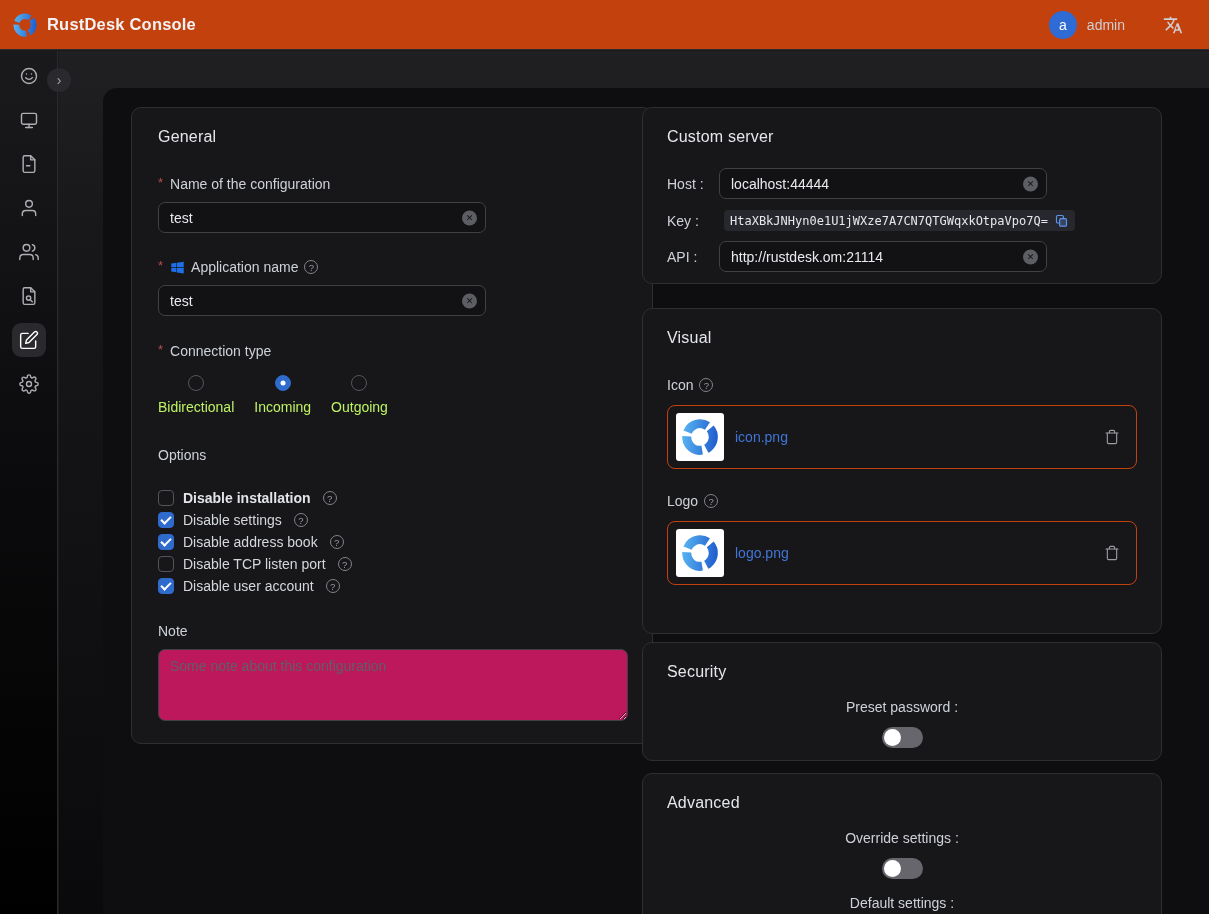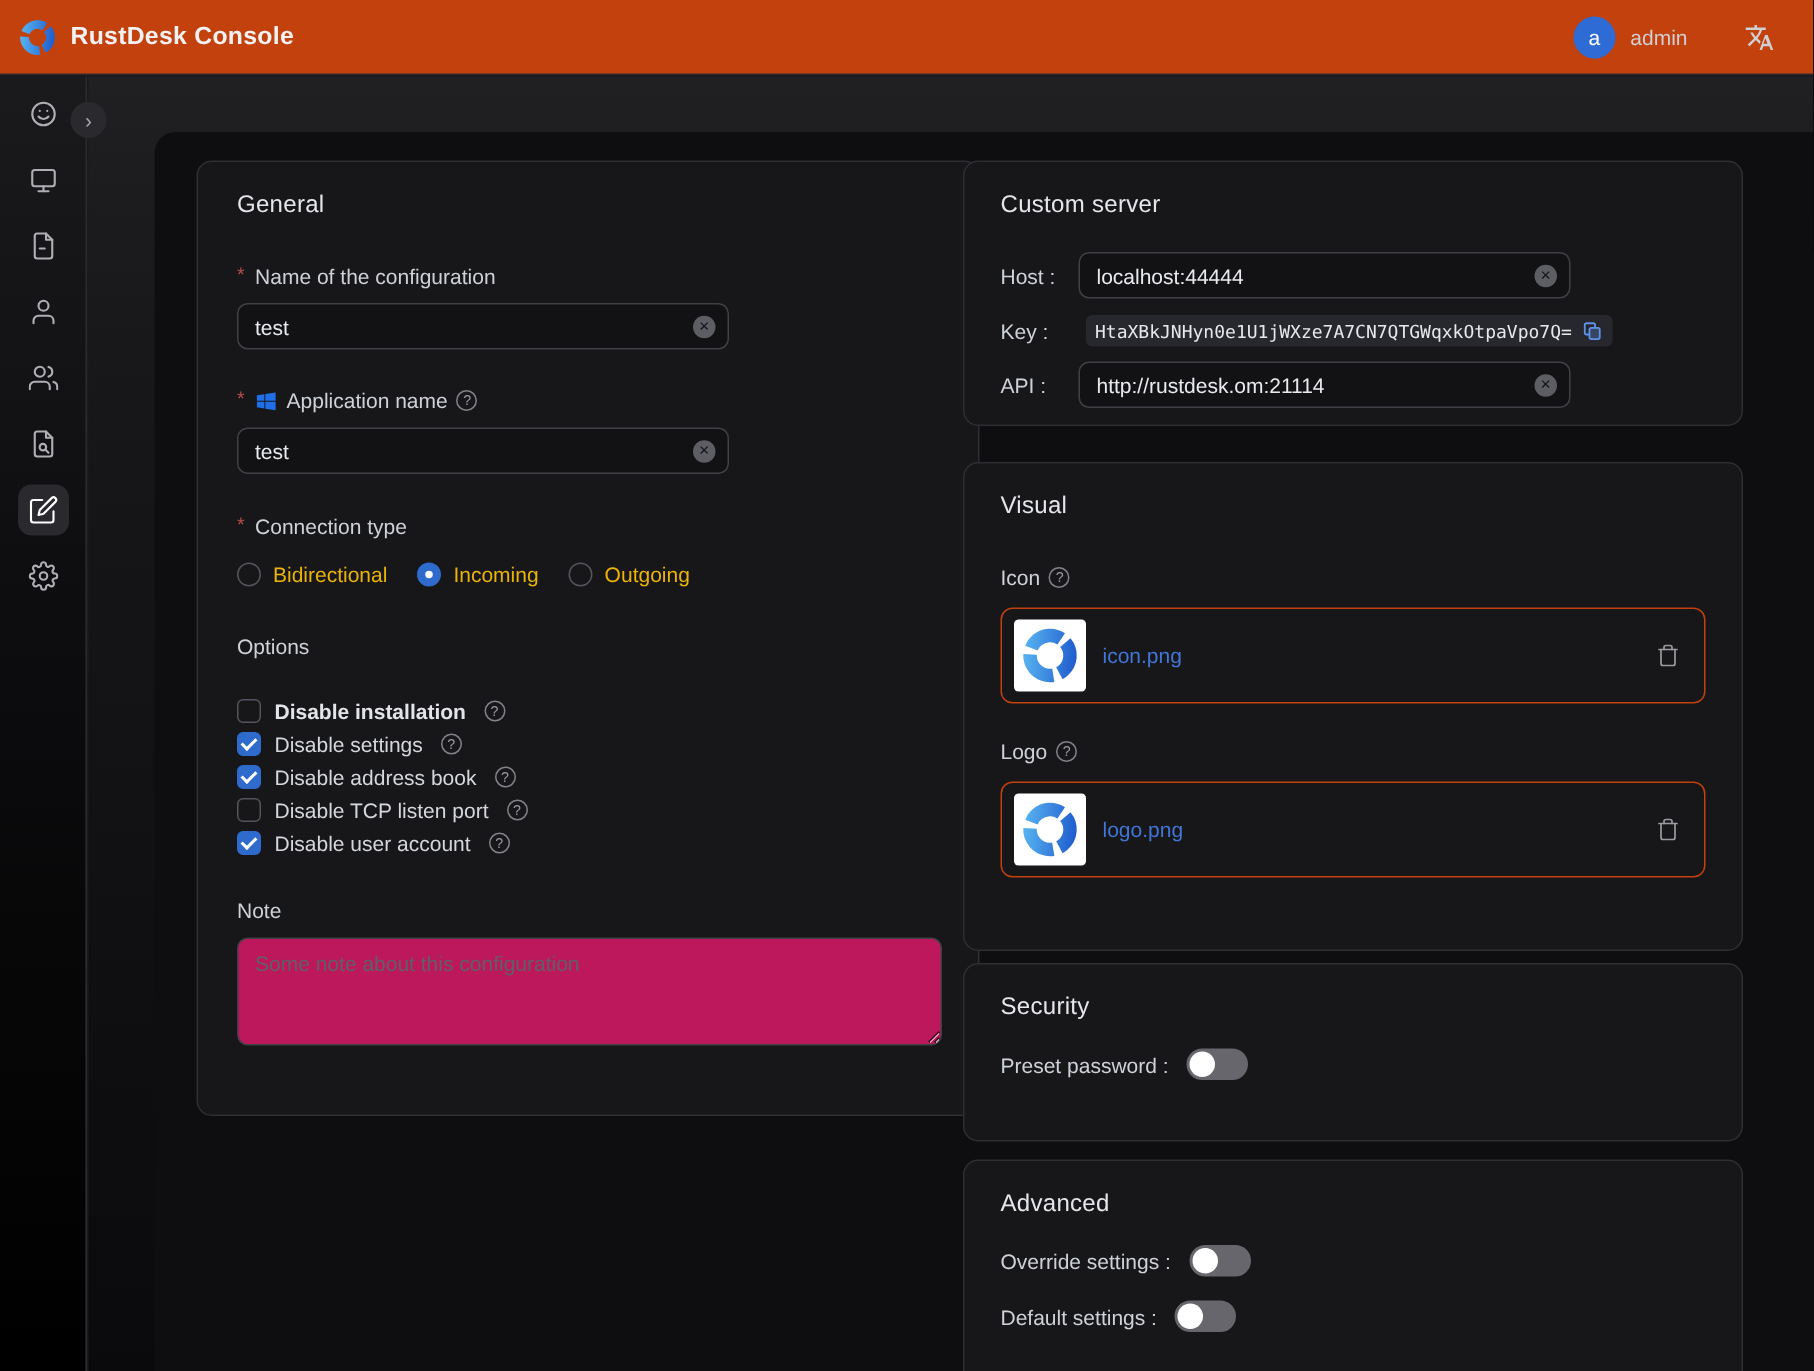--- a/index.html
+++ b/index.html
@@ -78,21 +78,21 @@
     font-size:9px; display:flex; align-items:center; justify-content:center; cursor:pointer;
   }
   .help {
     width:14px; height:14px; border:1px solid #82828a; border-radius:50%; color:#9a9aa2;
     font-size:9.5px; display:inline-flex; align-items:center; justify-content:center; flex:0 0 auto;
     cursor:pointer;
   }
   .win-logo { display:inline-flex; flex:0 0 auto; }
   
   .radio-row { display:flex; align-items:center; gap:20px; margin-top:16px; }
-  .radio-opt { display:flex; align-items:center; gap:8px; cursor:pointer; color:#eab308; }
+  .radio-opt { display:flex; align-items:center; gap:8px; cursor:pointer; color:#bef264;flex-direction:column; }
   .radio { width:16px; height:16px; border-radius:50%; border:1.5px solid #54545c; position:relative; flex:0 0 auto; }
   .radio.on { background:#2f6bcc; border-color:#2f6bcc; }
   .radio.on::after { content:""; position:absolute; left:50%; top:50%; transform:translate(-50%,-50%);
     width:5px; height:5px; border-radius:50%; background:#fff; }
   
   .cb-row { display:flex; align-items:center; gap:9px; height:22px; color:#d4d7dc; }
   .cb-row.bold .cb-label { font-weight:700; color:#e2e4e8; }
   .cb { width:16px; height:16px; border-radius:4px; border:1.5px solid #54545c; flex:0 0 auto; cursor:pointer; }
   .cb.on { background:#2f6bcc; border-color:#2f6bcc; }
   .cb.on::after { content:""; display:block; width:4px; height:8px; border-right:2px solid #fff;
@@ -116,21 +116,21 @@
   
   .file-box {
     height:64px; border:1px solid #c2410c; border-radius:8px; margin-top:12px;
     display:flex; align-items:center; padding:0 16px 0 8px;
   }
   .thumb { width:48px; height:48px; background:#fff; border-radius:3px;
     display:flex; align-items:center; justify-content:center; flex:0 0 auto; }
   .file-link { color:#4175d6; margin-left:11px; cursor:pointer; }
   .trash-btn { margin-left:auto; color:#9a9aa0; display:flex; cursor:pointer; }
   
-  .toggle-row { display:flex; align-items:center; gap:12px; color:#ced2d8; }
+  .toggle-row { display:flex; align-items:center; gap:12px; color:#ced2d8;flex-direction:column; }
   .toggle { width:41px; height:21px; border-radius:11px; background:#66666c; position:relative;
     flex:0 0 auto; cursor:pointer; }
   .toggle::after { content:""; position:absolute; left:2px; top:2px; width:17px; height:17px;
     background:#fff; border-radius:50%; }
   .mt30{margin-top:30px;} .mt26{margin-top:26px;} .mt27{margin-top:27px;} .mt32{margin-top:32px;}
   .mt24{margin-top:24px;} .mt22{margin-top:22px;} .mt18{margin-top:18px;} .mt16{margin-top:16px;text-align:center;}
   .mt11{margin-top:11px;} .mt10{margin-top:10px;}
   svg { display:block; }
 </style>
 </head>

